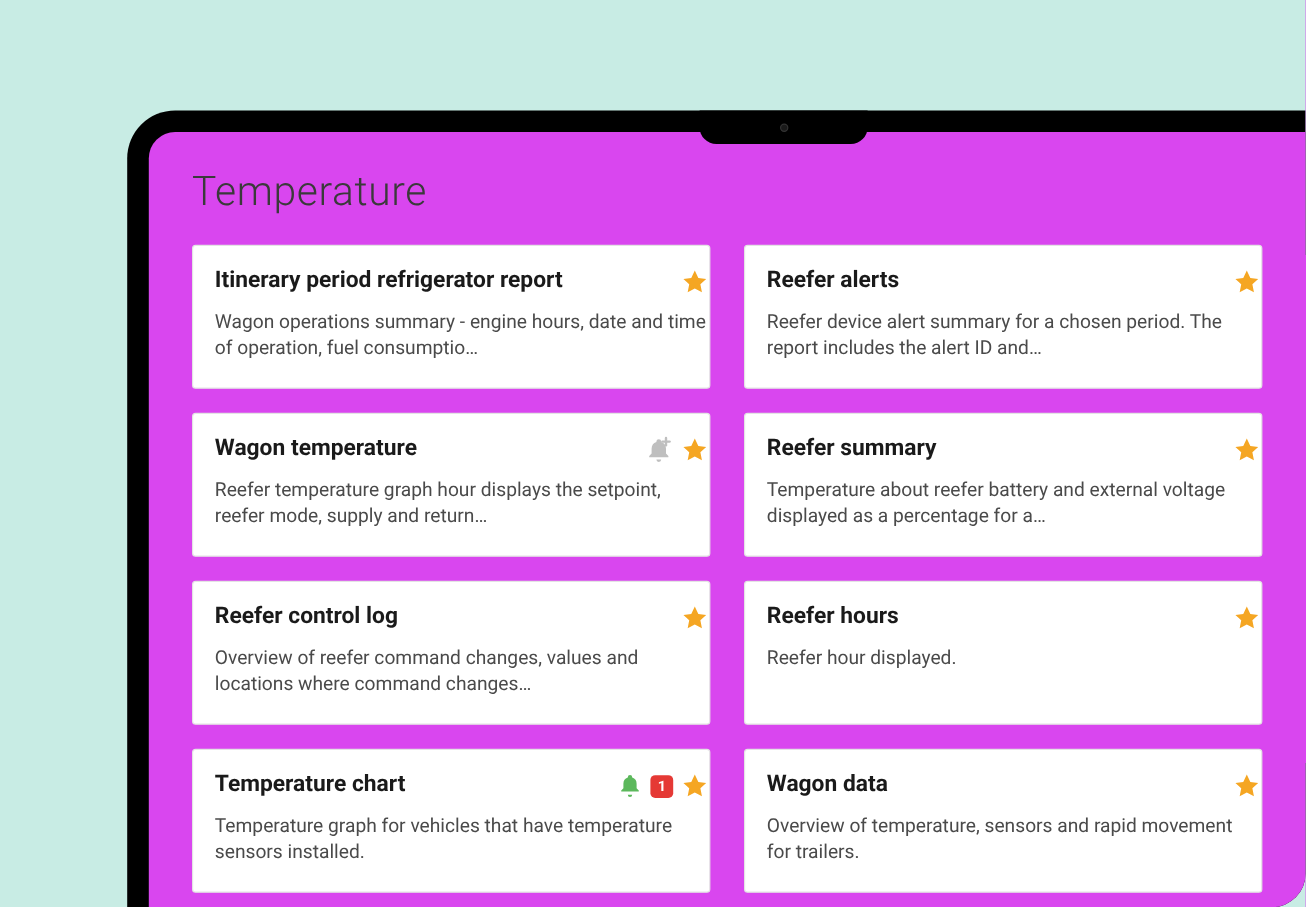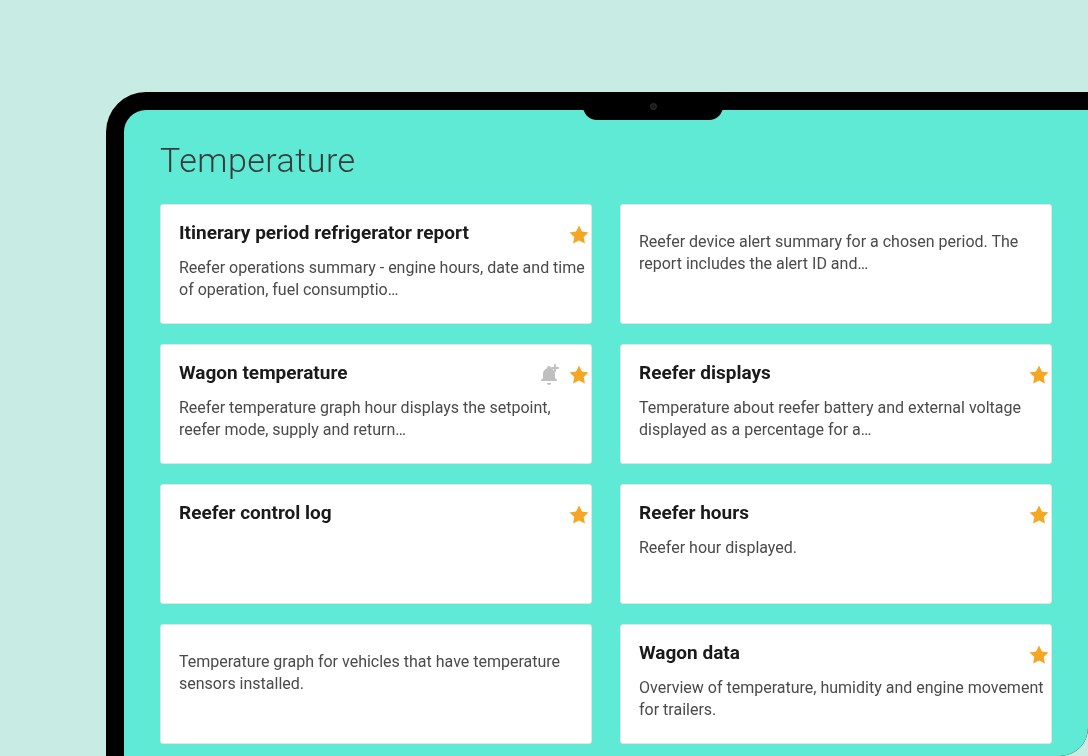--- a/index.html
+++ b/index.html
@@ -36,21 +36,21 @@
     justify-content: center;
   }
   .camera {
     width: 7px;
     height: 7px;
     background: #1a1a1a;
     border-radius: 50%;
     border: 1px solid #333;
   }
   .screen {
-    background: #5eead4;
+    background: #d946ef;
     width: 100%;
     height: 100%;
     border-top-left-radius: 22px;
     padding: 30px 36px;
     position: relative;
     overflow: hidden;
   }
   .page-title {
     font-size: 34px;
     font-weight: 300;
@@ -131,23 +131,33 @@
           <div class="card-header">
             <div class="card-title">Itinerary period refrigerator report</div>
             <div class="card-icons">
               <span class="star-icon">
                 <svg width="24" height="24" viewBox="0 0 24 24">
                   <path fill="#f5a623" d="M12 2.5l2.95 6.1 6.55.8-4.85 4.55 1.3 6.55L12 17.4l-5.95 3.1 1.3-6.55L2.5 9.4l6.55-.8z"></path>
                 </svg>
               </span>
             </div>
           </div>
-          <div class="card-desc">Reefer operations summary - engine hours, date and time of operation, fuel consumptio…</div>
-        </div>
-        <div class="card">
+          <div class="card-desc">Wagon operations summary - engine hours, date and time of operation, fuel consumptio…</div>
+        </div>
+        <div class="card">
+          <div class="card-header">
+            <div class="card-title">Reefer alerts</div>
+            <div class="card-icons">
+              <span class="star-icon">
+                <svg width="24" height="24" viewBox="0 0 24 24">
+                  <path fill="#f5a623" d="M12 2.5l2.95 6.1 6.55.8-4.85 4.55 1.3 6.55L12 17.4l-5.95 3.1 1.3-6.55L2.5 9.4l6.55-.8z"></path>
+                </svg>
+              </span>
+            </div>
+          </div>
           <div class="card-desc">Reefer device alert summary for a chosen period. The report includes the alert ID and…</div>
         </div>
         <div class="card">
           <div class="card-header">
             <div class="card-title">Wagon temperature</div>
             <div class="card-icons">
               <span class="bell-add-icon">
                 <svg width="24" height="24" viewBox="0 0 24 24">
                   <path fill="#bfbfbf" d="M12 3a2 2 0 0 0-2 2v.3A6 6 0 0 0 6 11v4l-2 2v1h16v-1l-2-2v-4a6 6 0 0 0-4-5.7V5a2 2 0 0 0-2-2zm-2 17a2 2 0 0 0 4 0h-4z"></path>
                   <g stroke="#bfbfbf" stroke-width="2" stroke-linecap="round">
@@ -160,21 +170,21 @@
                 <svg width="24" height="24" viewBox="0 0 24 24">
                   <path fill="#f5a623" d="M12 2.5l2.95 6.1 6.55.8-4.85 4.55 1.3 6.55L12 17.4l-5.95 3.1 1.3-6.55L2.5 9.4l6.55-.8z"></path>
                 </svg>
               </span>
             </div>
           </div>
           <div class="card-desc">Reefer temperature graph hour displays the setpoint, reefer mode, supply and return…</div>
         </div>
         <div class="card">
           <div class="card-header">
-            <div class="card-title">Reefer displays</div>
+            <div class="card-title">Reefer summary</div>
             <div class="card-icons">
               <span class="star-icon">
                 <svg width="24" height="24" viewBox="0 0 24 24">
                   <path fill="#f5a623" d="M12 2.5l2.95 6.1 6.55.8-4.85 4.55 1.3 6.55L12 17.4l-5.95 3.1 1.3-6.55L2.5 9.4l6.55-.8z"></path>
                 </svg>
               </span>
             </div>
           </div>
           <div class="card-desc">Temperature about reefer battery and external voltage displayed as a percentage for a…</div>
         </div>
@@ -182,45 +192,62 @@
           <div class="card-header">
             <div class="card-title">Reefer control log</div>
             <div class="card-icons">
               <span class="star-icon">
                 <svg width="24" height="24" viewBox="0 0 24 24">
                   <path fill="#f5a623" d="M12 2.5l2.95 6.1 6.55.8-4.85 4.55 1.3 6.55L12 17.4l-5.95 3.1 1.3-6.55L2.5 9.4l6.55-.8z"></path>
                 </svg>
               </span>
             </div>
           </div>
+          <div class="card-desc">Overview of reefer command changes, values and locations where command changes…</div>
         </div>
         <div class="card">
           <div class="card-header">
             <div class="card-title">Reefer hours</div>
             <div class="card-icons">
               <span class="star-icon">
                 <svg width="24" height="24" viewBox="0 0 24 24">
                   <path fill="#f5a623" d="M12 2.5l2.95 6.1 6.55.8-4.85 4.55 1.3 6.55L12 17.4l-5.95 3.1 1.3-6.55L2.5 9.4l6.55-.8z"></path>
                 </svg>
               </span>
             </div>
           </div>
           <div class="card-desc">Reefer hour displayed.</div>
         </div>
         <div class="card">
+          <div class="card-header">
+            <div class="card-title">Temperature chart</div>
+            <div class="card-icons">
+              <span class="bell-icon">
+                <svg width="22" height="22" viewBox="0 0 24 24">
+                  <path fill="#5cb85c" d="M12 2a2 2 0 0 0-2 2v.3A6 6 0 0 0 6 10v4l-2 2v1h16v-1l-2-2v-4a6 6 0 0 0-4-5.7V4a2 2 0 0 0-2-2zm-2 18a2 2 0 0 0 4 0h-4z"></path>
+                </svg>
+              </span>
+              <span class="badge">1</span>
+              <span class="star-icon">
+                <svg width="24" height="24" viewBox="0 0 24 24">
+                  <path fill="#f5a623" d="M12 2.5l2.95 6.1 6.55.8-4.85 4.55 1.3 6.55L12 17.4l-5.95 3.1 1.3-6.55L2.5 9.4l6.55-.8z"></path>
+                </svg>
+              </span>
+            </div>
+          </div>
           <div class="card-desc">Temperature graph for vehicles that have temperature sensors installed.</div>
         </div>
         <div class="card">
           <div class="card-header">
             <div class="card-title">Wagon data</div>
             <div class="card-icons">
               <span class="star-icon">
                 <svg width="24" height="24" viewBox="0 0 24 24">
                   <path fill="#f5a623" d="M12 2.5l2.95 6.1 6.55.8-4.85 4.55 1.3 6.55L12 17.4l-5.95 3.1 1.3-6.55L2.5 9.4l6.55-.8z"></path>
                 </svg>
               </span>
             </div>
           </div>
-          <div class="card-desc">Overview of temperature, humidity and engine movement for trailers.</div>
+          <div class="card-desc">Overview of temperature, sensors and rapid movement for trailers.</div>
         </div>
       </div>
   </div>
 </div>
 
 </body></html>

